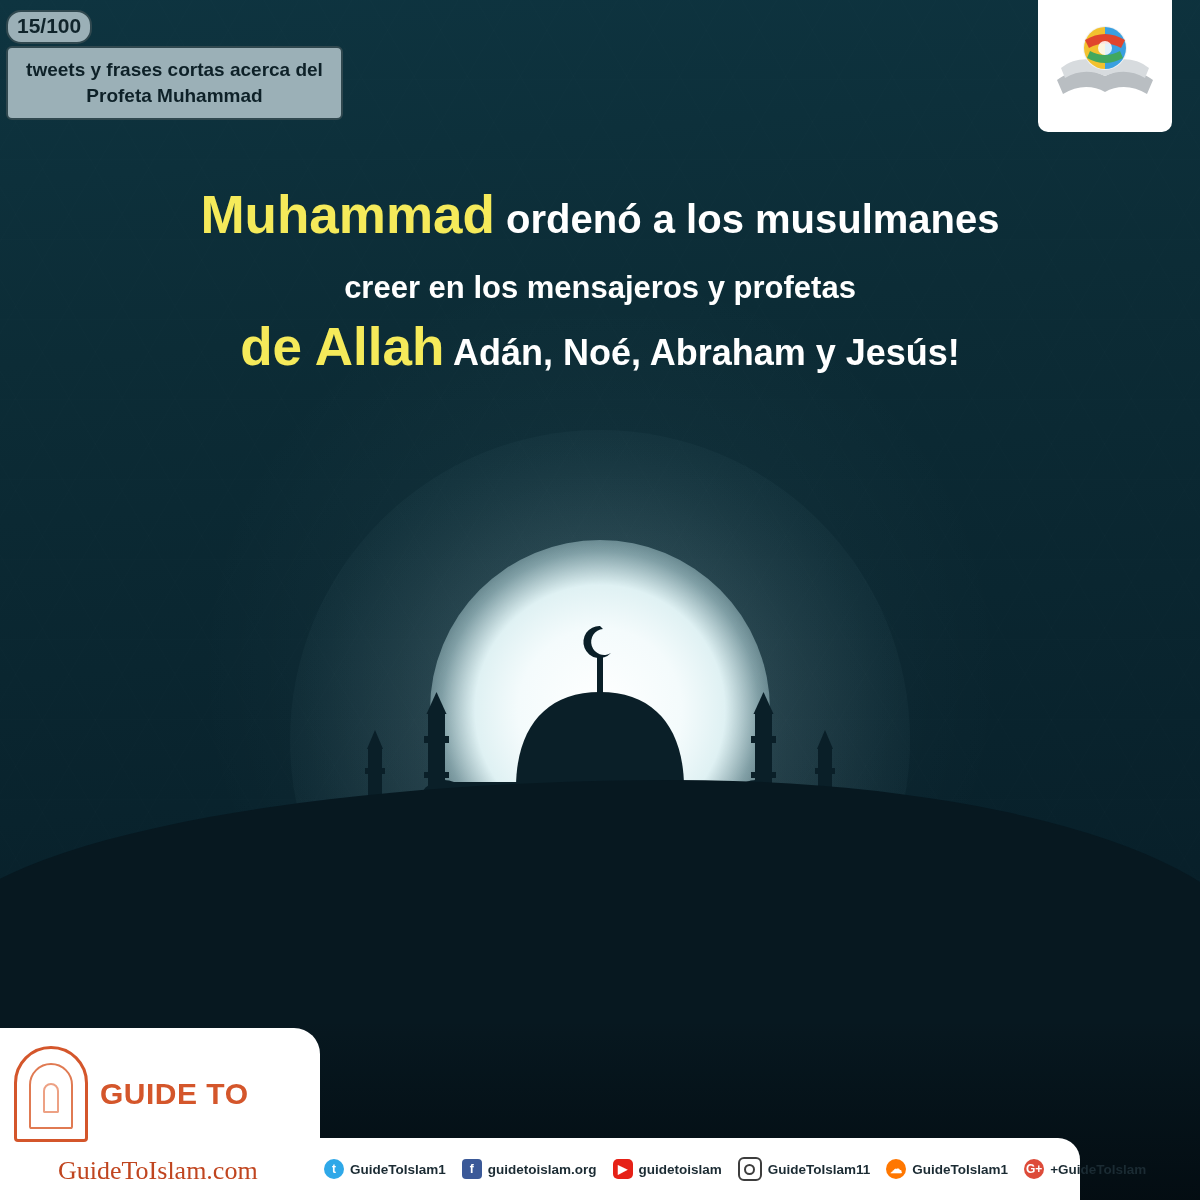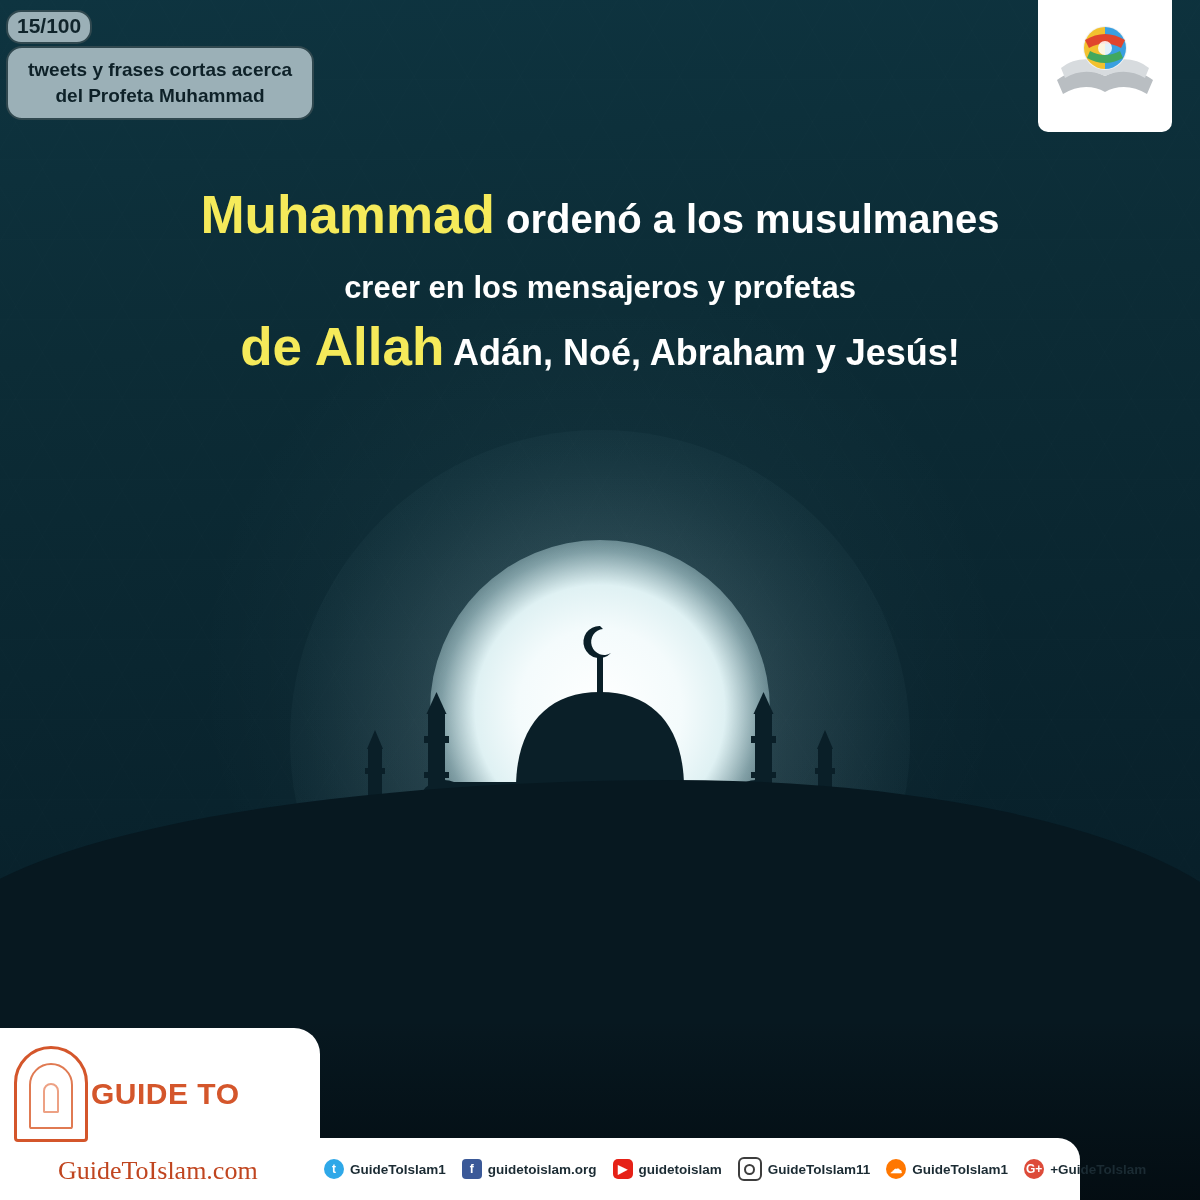--- a/index.html
+++ b/index.html
@@ -109,24 +109,24 @@
     font-size: 21px;
     padding: 2px 9px 4px;
     border: 2px solid #30484f;
     border-radius: 15px;
     z-index: 6;
   }
   .subject-box {
     position: absolute;
     left: 6px;
     top: 46px;
-    width: 308px;
+    width: 337px;
     background: #9bb0b7;
     border: 2px solid #30484f;
-    border-radius: 16px;
+    border-radius: 6px;
     color: #0e2128;
     font-weight: bold;
     font-size: 19px;
     line-height: 1.35;
     text-align: center;
     padding: 9px 8px 10px;
     box-sizing: border-box;
     z-index: 5;
   }
 
@@ -156,21 +156,21 @@
     background: #ffffff;
     border-top-right-radius: 26px;
     z-index: 6;
   }
   .brand-inner {
     position: absolute;
     left: 14px;
     top: 18px;
     display: flex;
     align-items: center;
-    gap: 3px;
+    gap: 12px;
   }
   .brand-mark {
     width: 74px;
     height: 96px;
     border: 3px solid #d4562b;
     border-radius: 37px 37px 4px 4px;
     position: relative;
     box-sizing: border-box;
   }
   .brand-mark:before {

